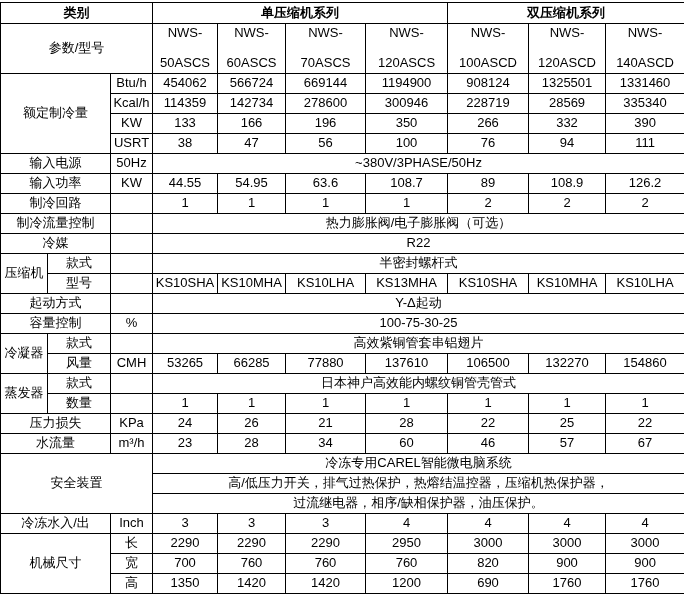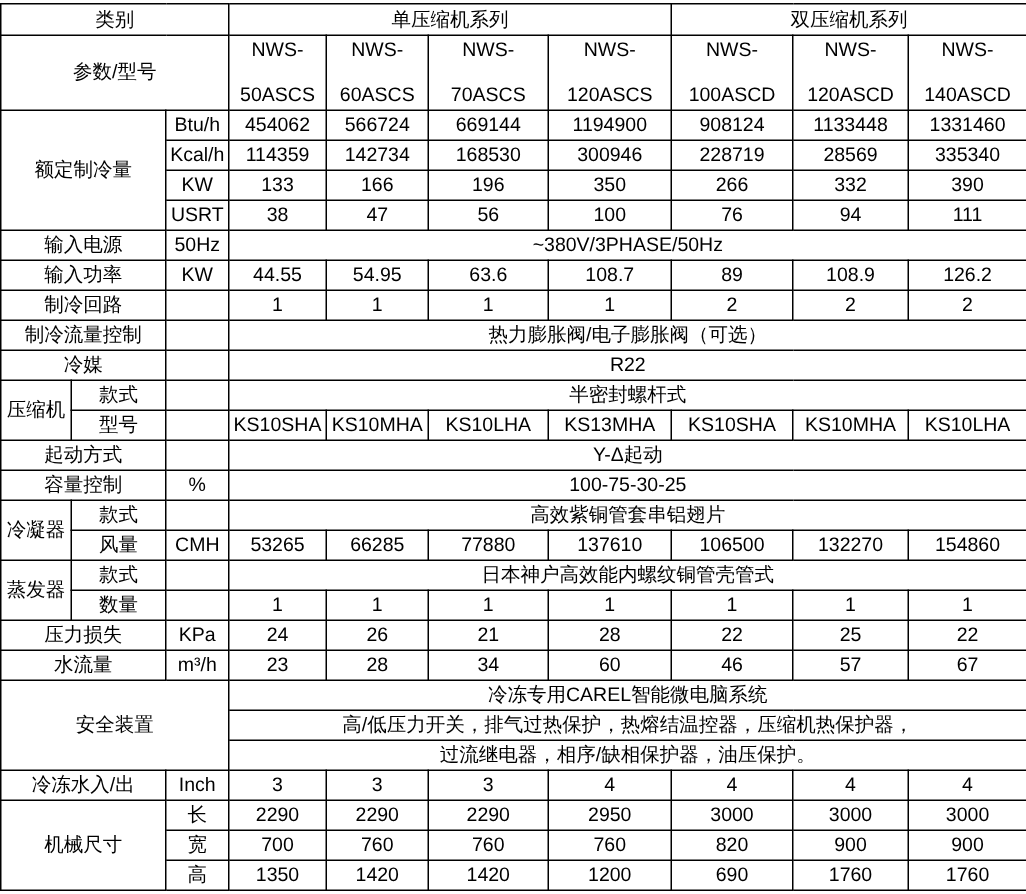--- a/index.html
+++ b/index.html
@@ -21,21 +21,21 @@
     border: 1px solid #000000;
     text-align: center;
     vertical-align: middle;
     padding: 0 2px;
     height: 19px;
     line-height: 1.15;
     overflow: hidden;
     white-space: nowrap;
   }
   td.wrap { white-space: normal; }
-  tr.header-row td { font-weight: normal; height: 20px; }
+  tr.header-row td { font-weight: bold; height: 20px; }
   tr.model-row td { height: 49px; }
   .model-box {
     display: flex; flex-direction: column;
     justify-content: space-between;
     height: 45px; padding: 2px 0;
   }
   td.group-label { padding: 0 8px; white-space: normal; }
 </style>
 </head>
 <body>
@@ -109,28 +109,28 @@
   </tr>
 
   <tr>
     <td rowspan="4" colspan="2">额定制冷量</td>
     <td>Btu/h</td>
   <td>454062</td>
           <td>566724</td>
           <td>669144</td>
           <td>1194900</td>
           <td>908124</td>
-          <td>1133448</td>
+          <td>1325501</td>
           <td>1331460</td>
         </tr>
   <tr>
     <td>Kcal/h</td>
   <td>114359</td>
           <td>142734</td>
-          <td>168530</td>
+          <td>278600</td>
           <td>300946</td>
           <td>228719</td>
           <td>28569</td>
           <td>335340</td>
         </tr>
   <tr>
     <td>KW</td>
   <td>133</td>
           <td>166</td>
           <td>196</td>

